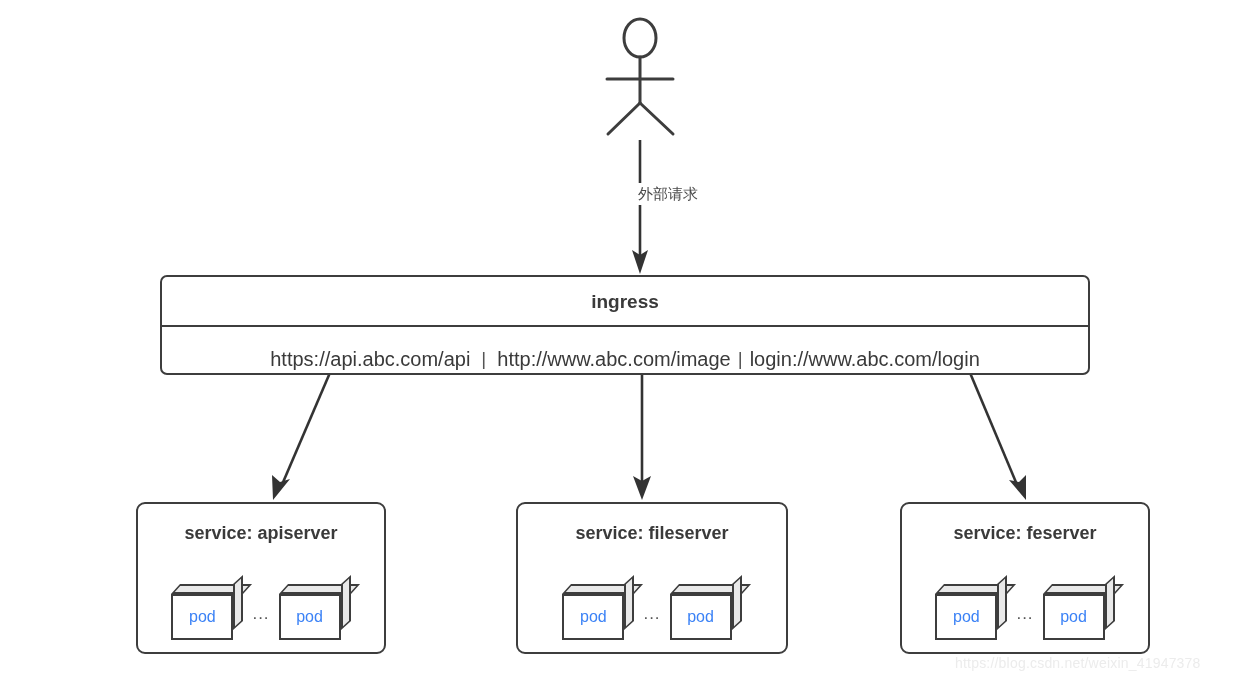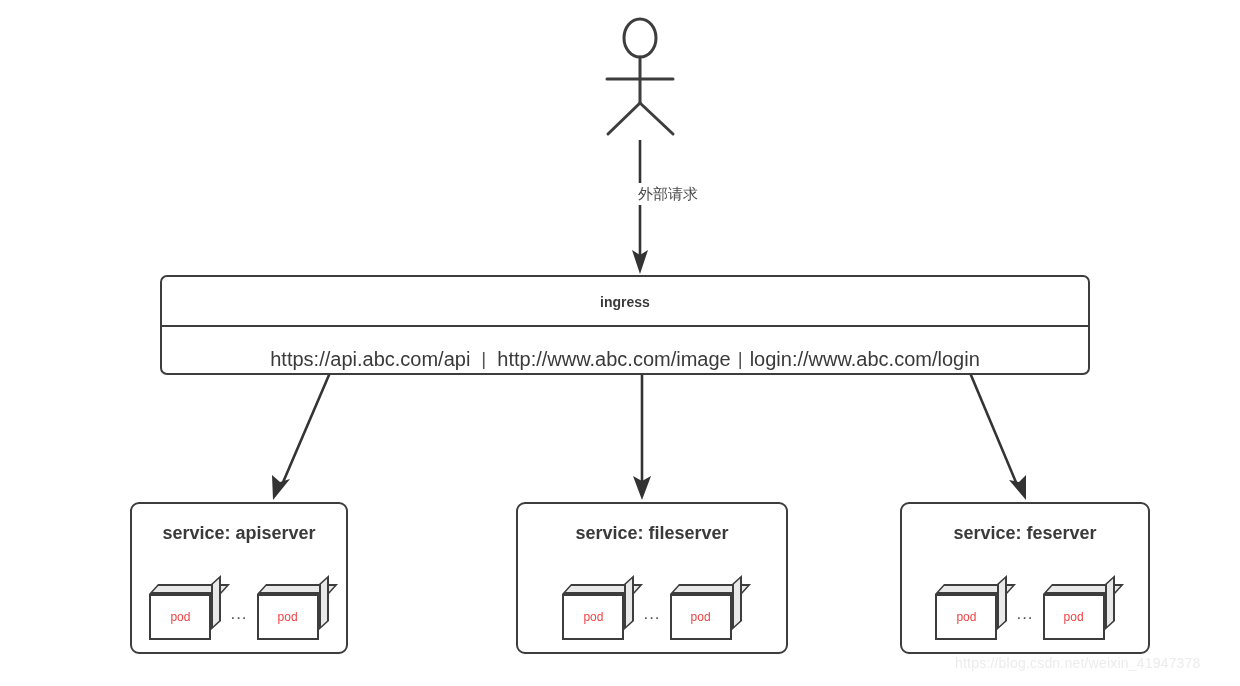--- a/index.html
+++ b/index.html
@@ -40,21 +40,21 @@
     width:930px;height:100px;
     border:2.6px solid #3d3d3d;
     border-radius:7px;
     background:#ffffff;
     box-sizing:border-box;
   }
   .ingress-title{
     height:50px;
     line-height:50px;
     text-align:center;
-    font-size:14px;
+    font-size:19px;
     font-weight:bold;
     color:#3a3a3a;
     border-bottom:2.6px solid #3d3d3d;
     box-sizing:border-box;
   }
   .ingress-routes{
     height:64px;
     display:flex;
     align-items:center;
     justify-content:center;
@@ -74,21 +74,21 @@
   
   .service{
     position:absolute;
     top:502px;
     height:152px;
     border:2.6px solid #3d3d3d;
     border-radius:9px;
     background:#ffffff;
     box-sizing:border-box;
   }
-  #svc-0{left:130px;width:218px;}
+  #svc-0{left:136px;width:250px;}
   #svc-1{left:516px;width:272px;}
   #svc-2{left:900px;width:250px;}
 
   .service-title{
     text-align:center;
     font-size:18px;
     font-weight:bold;
     color:#3a3a3a;
     margin-top:19px;
     white-space:nowrap;
@@ -136,22 +136,22 @@
     transform-origin:top left;
   }
   .pod .face-front{
     position:absolute;
     left:0;top:10px;
     width:62px;height:46px;
     background:#ffffff;
     border:2.2px solid #3d3d3d;
     box-sizing:border-box;
     display:flex;align-items:center;justify-content:center;
-    font-size:12px;
-    color:#ef4444;
+    font-size:16px;
+    color:#3b82f6;
   }
 
   
   .watermark{
     position:absolute;
     left:955px;top:655px;
     font-size:14px;
     color:#ececec;
     white-space:nowrap;
     letter-spacing:0.2px;

